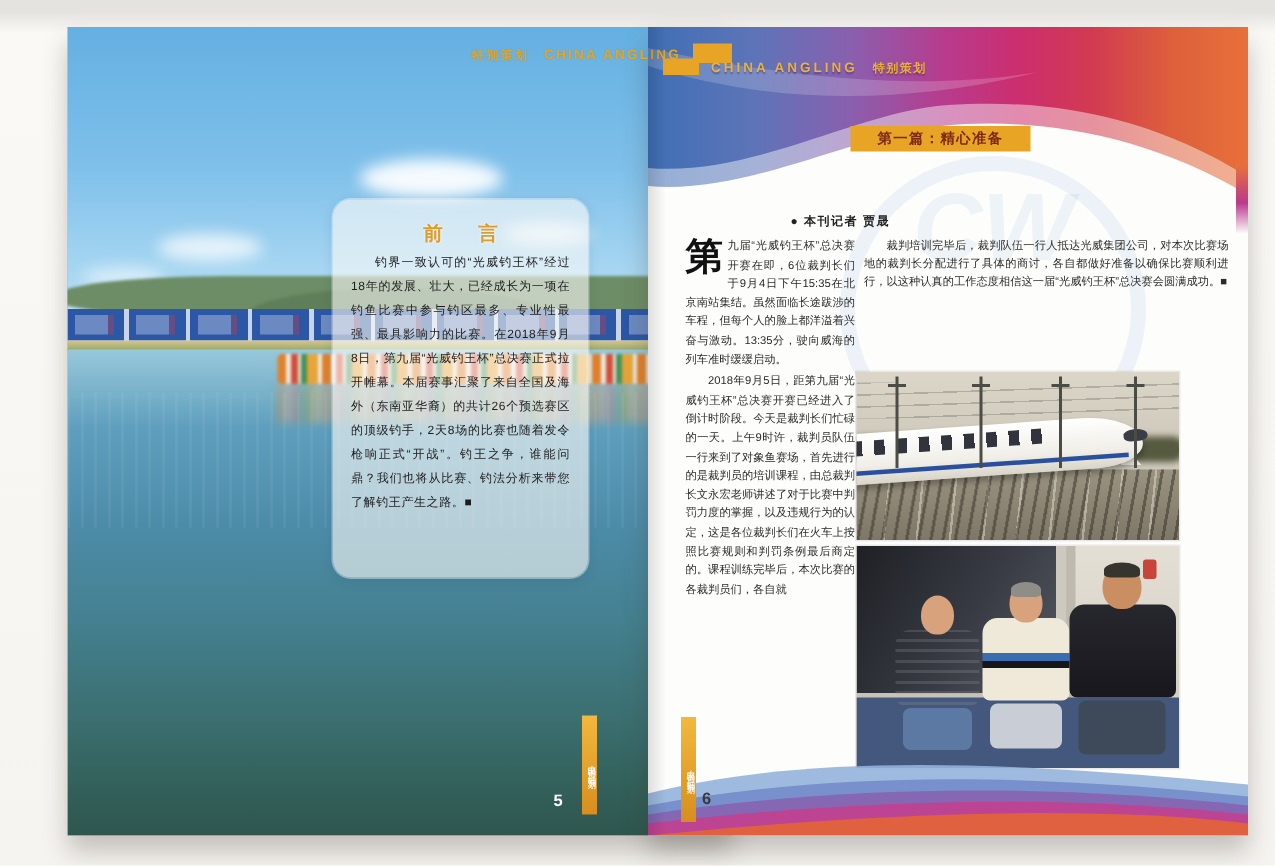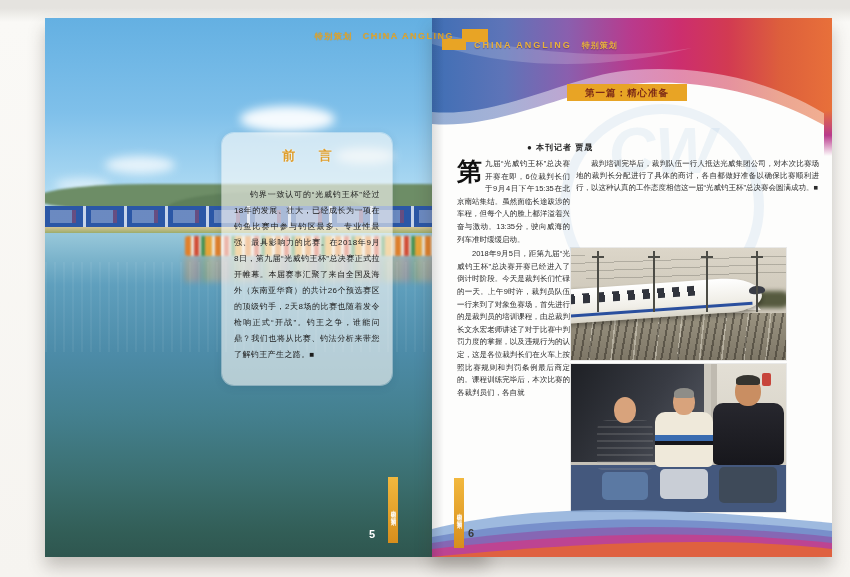--- a/index.html
+++ b/index.html
@@ -51,21 +51,21 @@
   .lp-header{position:absolute;top:13px;right:34px;z-index:5;color:#e2a62c;font-weight:bold;
     font-size:9px;letter-spacing:1.5px;text-shadow:0 0 1px rgba(120,80,0,.3);white-space:nowrap;}
   .lp-header .cn{margin-right:10px;font-size:8px;}
   .gold-block{position:absolute;background:#e8a425;z-index:5;}
   .lp-block{top:11px;right:0;width:26px;height:13px;}
 
   .foreword{position:absolute;left:177px;top:115px;width:170px;height:252px;z-index:6;
     background:rgba(253,252,249,.60);border-radius:12px;box-sizing:border-box;
     padding:12px 12px 10px;box-shadow:0 0 0 1px rgba(255,255,255,.4),0 2px 8px rgba(30,60,90,.15);}
   .fw-title{text-align:center;color:#de9d2a;font-weight:bold;font-size:13px;letter-spacing:10px;
-    text-indent:10px;margin:2px 0 22px;text-shadow:0 0 2px rgba(255,255,255,.9);}
+    text-indent:10px;margin:2px 0 2px;text-shadow:0 0 2px rgba(255,255,255,.9);}
   .fw-body{font-size:8px;line-height:2.0;letter-spacing:.4px;color:#1c1c1c;text-align:justify;
     text-indent:2em;}
 
   .spine-strip{position:absolute;width:10px;z-index:8;color:#fff;
     background:linear-gradient(#f2b83e,#d78e1c);writing-mode:vertical-rl;
     font-size:5.5px;letter-spacing:1px;text-align:center;box-sizing:border-box;padding-top:3px;}
   .lp-strip{left:343px;top:459px;height:66px;}
   .rp-strip{left:22px;top:460px;height:70px;}
   .pagenum{position:absolute;z-index:9;font-weight:bold;font-size:11px;}
   .lp-num{left:324px;top:510px;color:#fff;}

